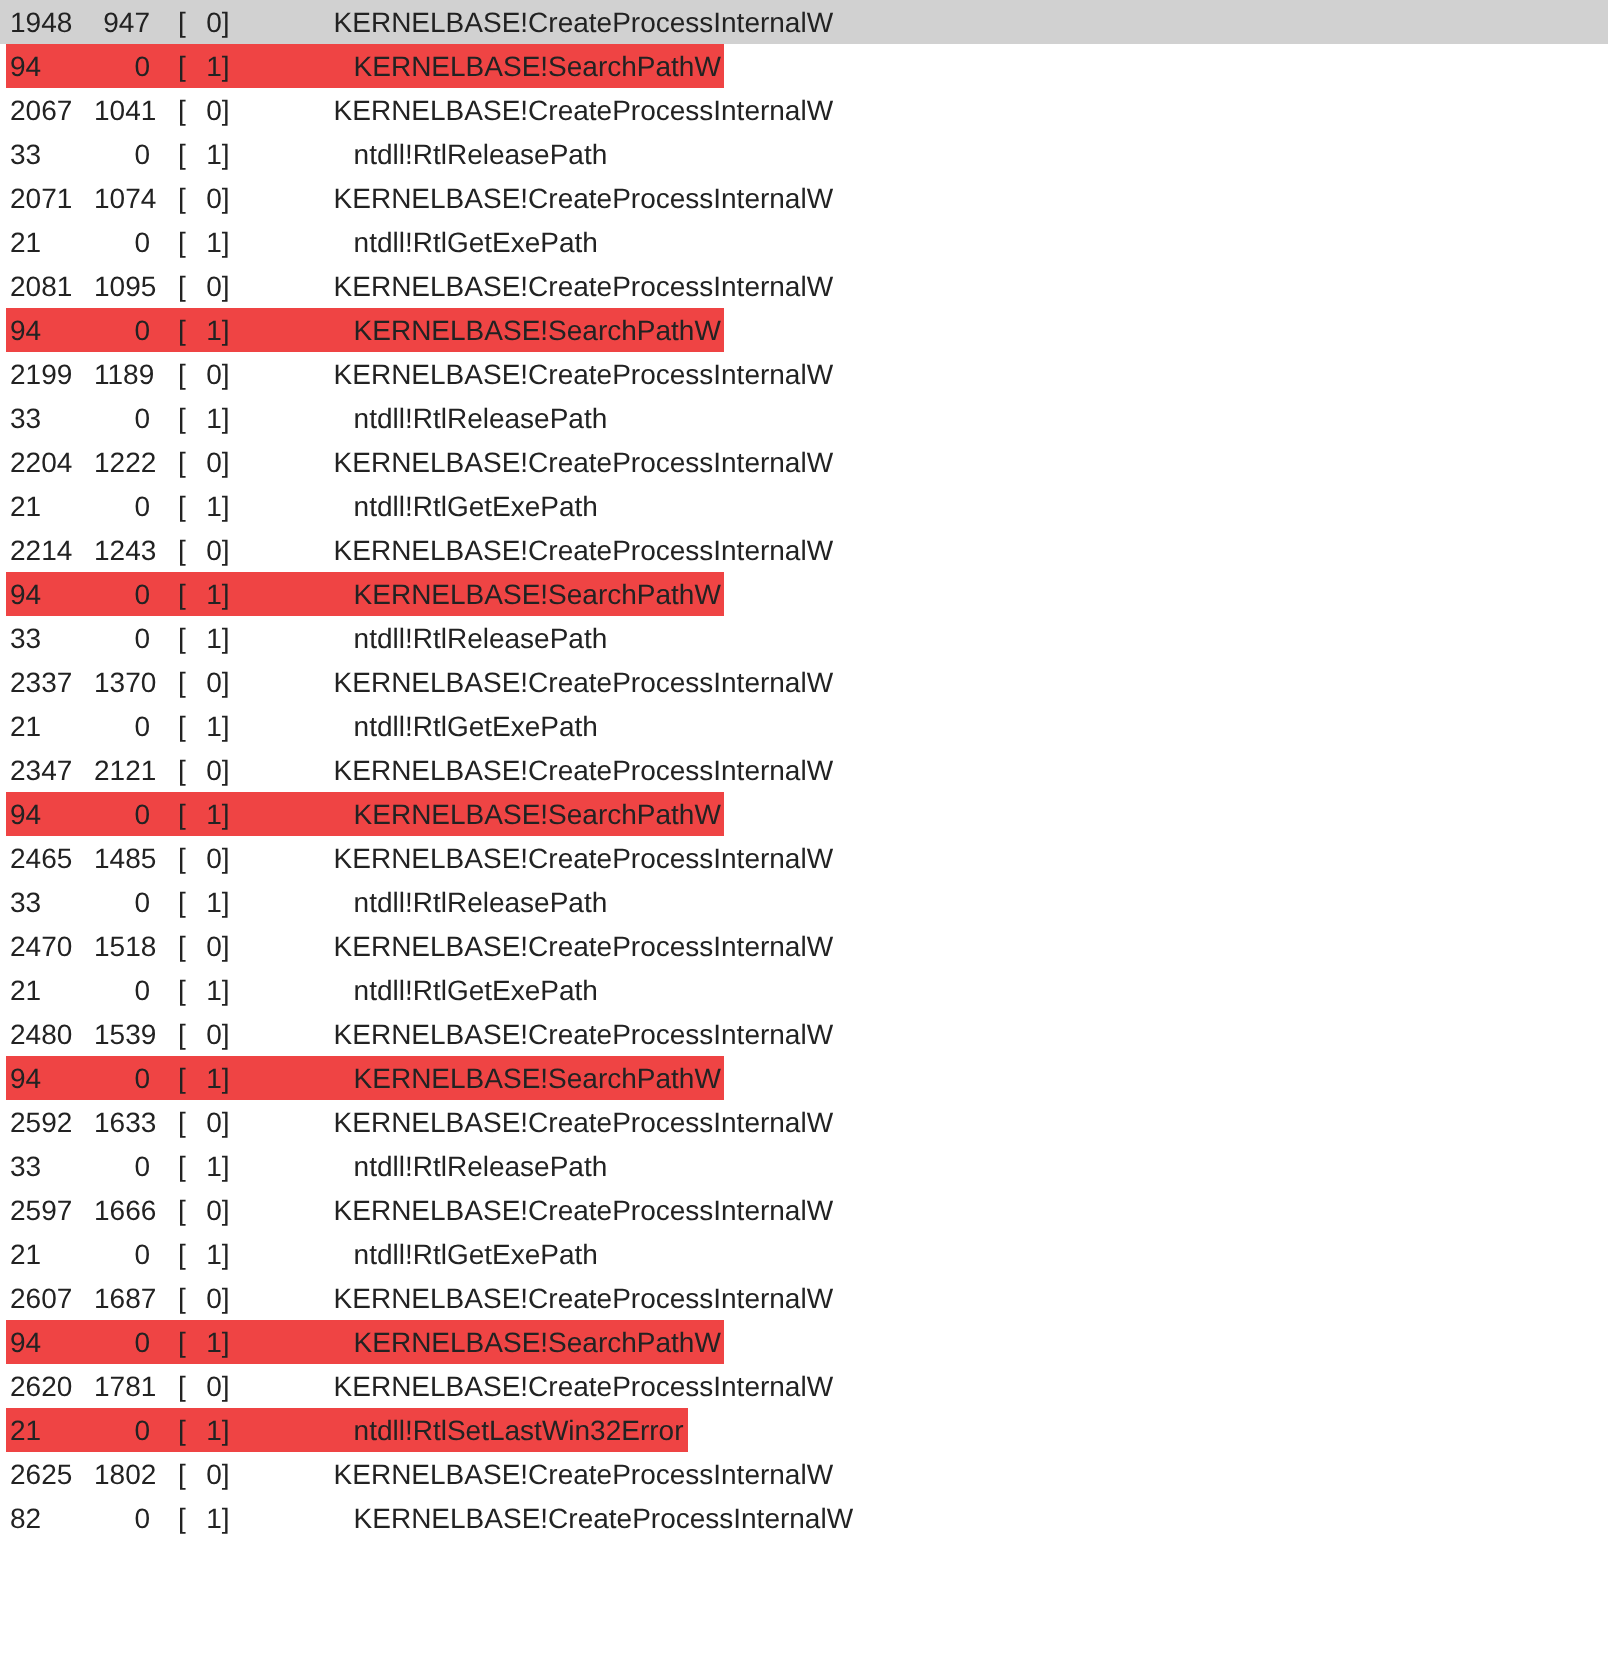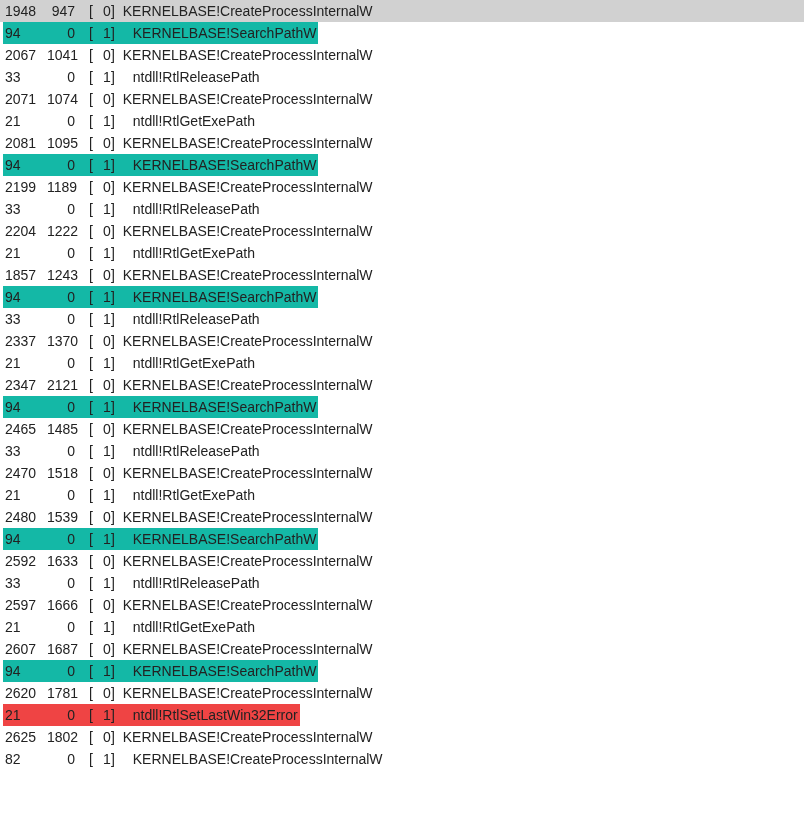--- a/index.html
+++ b/index.html
@@ -26,21 +26,21 @@
       line-height: 22px;
     }
     .trace-row.selected {
       background: #d1d1d1;
     }
     .trace-row .content {
       display: inline-block;
       padding: 0 2px;
     }
     .trace-row.highlight-pink .content {
-      background: #14b8a6;
+      background: #ef4444;
     }
     .trace-row.highlight-yellow .content {
       background: #ef4444;
     }
     .col-a {
       display: inline-block;
       width: 42px;
       text-align: left;
       padding-right: 2px;
     }
@@ -54,20 +54,21 @@
       display: inline-block;
     }
     .col-c {
       display: inline-block;
       width: 18px;
       text-align: right;
     }
     .col-d {
       display: inline-block;
       padding-left: 4px;
+      margin-left: 44px;
     }
     .indent-0 { padding-left: 8px; }
     .indent-1 { padding-left: 18px; }
   </style>
 </head>
 <body>
 
 <div class="trace-container">
     <div class="trace-row selected">
       <span class="content"><span class="col-a">1948</span><span class="col-b">947</span><span class="col-bracket"> [</span><span class="col-c">0</span><span class="col-bracket">] </span><span class="col-d indent-0">KERNELBASE!CreateProcessInternalW</span></span>
@@ -99,21 +100,21 @@
     <div class="trace-row ">
       <span class="content"><span class="col-a">33</span><span class="col-b">0</span><span class="col-bracket"> [</span><span class="col-c">1</span><span class="col-bracket">] </span><span class="col-d indent-1">ntdll!RtlReleasePath</span></span>
     </div>
     <div class="trace-row ">
       <span class="content"><span class="col-a">2204</span><span class="col-b">1222</span><span class="col-bracket"> [</span><span class="col-c">0</span><span class="col-bracket">] </span><span class="col-d indent-0">KERNELBASE!CreateProcessInternalW</span></span>
     </div>
     <div class="trace-row ">
       <span class="content"><span class="col-a">21</span><span class="col-b">0</span><span class="col-bracket"> [</span><span class="col-c">1</span><span class="col-bracket">] </span><span class="col-d indent-1">ntdll!RtlGetExePath</span></span>
     </div>
     <div class="trace-row ">
-      <span class="content"><span class="col-a">1857</span><span class="col-b">1243</span><span class="col-bracket"> [</span><span class="col-c">0</span><span class="col-bracket">] </span><span class="col-d indent-0">KERNELBASE!CreateProcessInternalW</span></span>
+      <span class="content"><span class="col-a">2214</span><span class="col-b">1243</span><span class="col-bracket"> [</span><span class="col-c">0</span><span class="col-bracket">] </span><span class="col-d indent-0">KERNELBASE!CreateProcessInternalW</span></span>
     </div>
     <div class="trace-row highlight-pink">
       <span class="content"><span class="col-a">94</span><span class="col-b">0</span><span class="col-bracket"> [</span><span class="col-c">1</span><span class="col-bracket">] </span><span class="col-d indent-1">KERNELBASE!SearchPathW</span></span>
     </div>
     <div class="trace-row ">
       <span class="content"><span class="col-a">33</span><span class="col-b">0</span><span class="col-bracket"> [</span><span class="col-c">1</span><span class="col-bracket">] </span><span class="col-d indent-1">ntdll!RtlReleasePath</span></span>
     </div>
     <div class="trace-row ">
       <span class="content"><span class="col-a">2337</span><span class="col-b">1370</span><span class="col-bracket"> [</span><span class="col-c">0</span><span class="col-bracket">] </span><span class="col-d indent-0">KERNELBASE!CreateProcessInternalW</span></span>
     </div>

